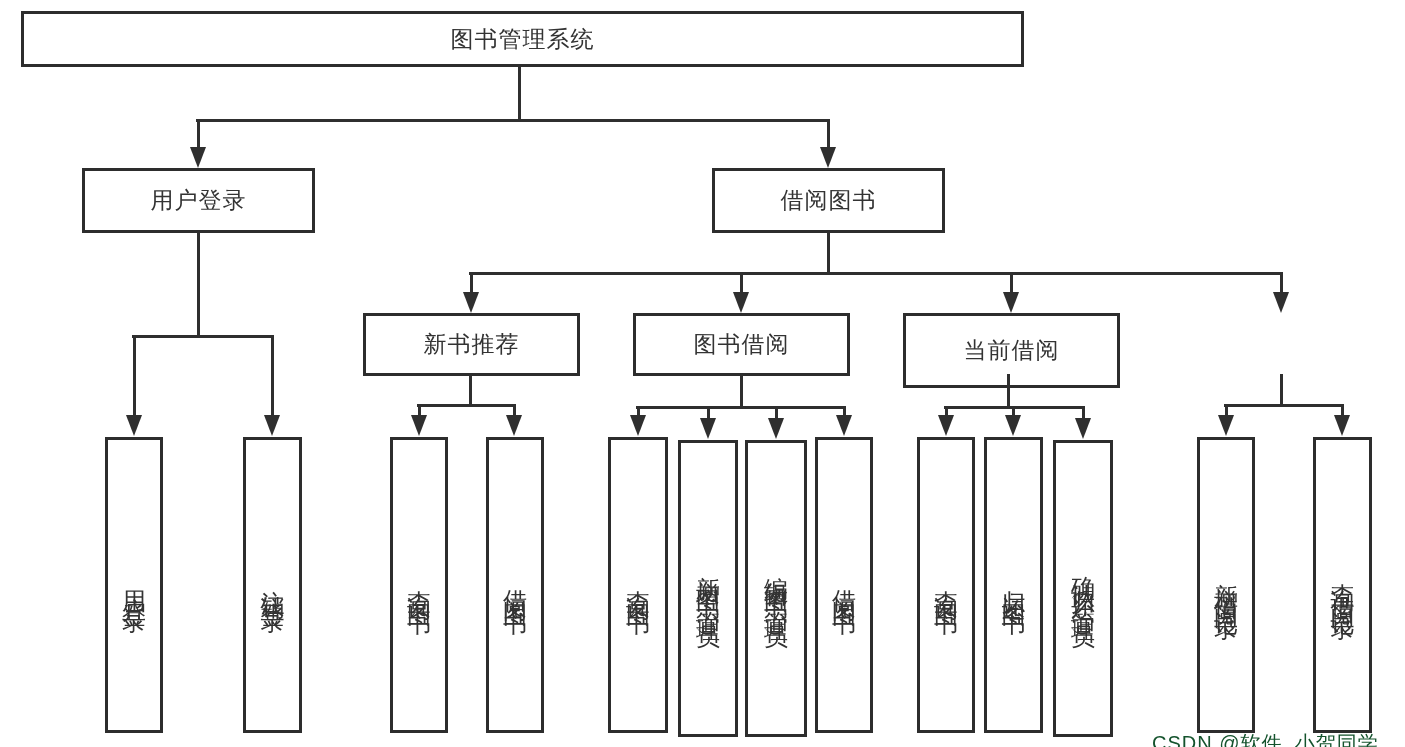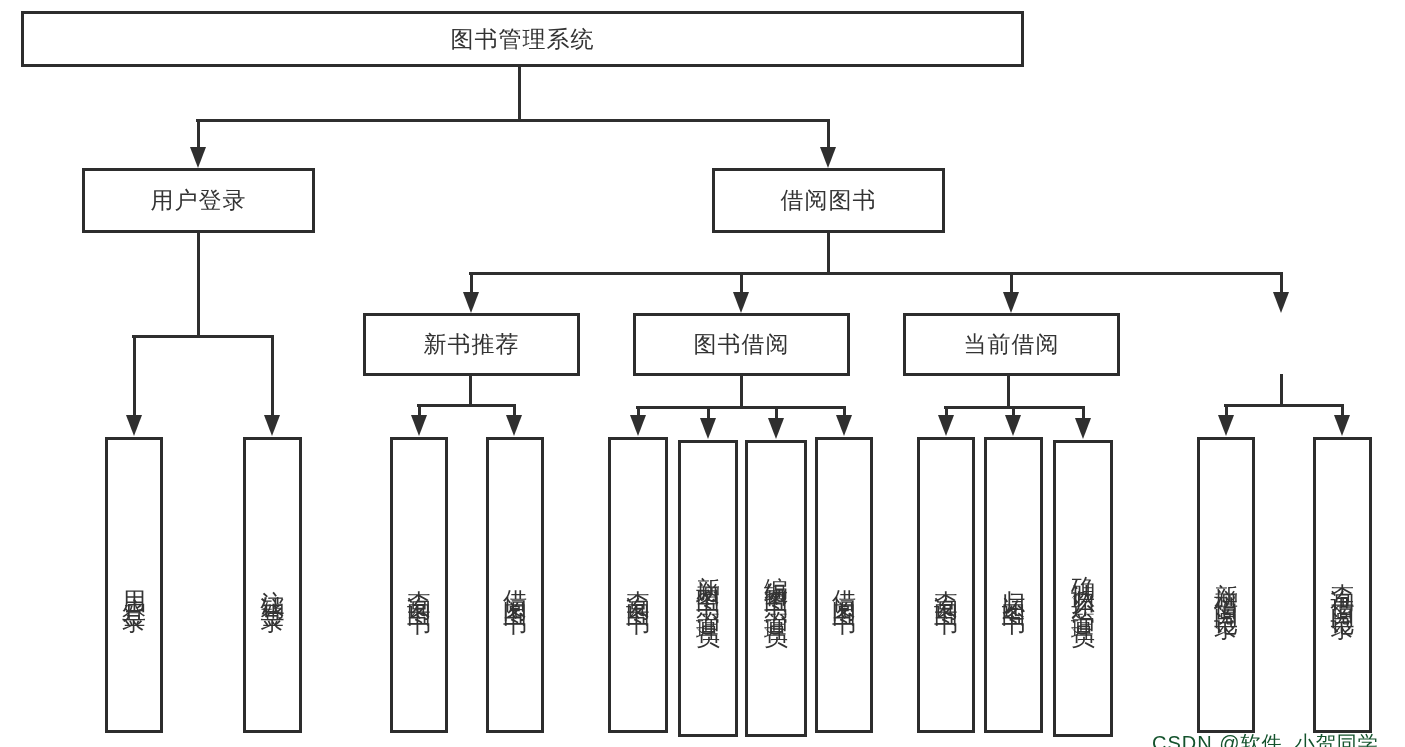--- a/index.html
+++ b/index.html
@@ -45,21 +45,21 @@
   <div class="box hbox" style="left:712px;top:168px;width:233px;height:65px">
     <span class="label">借阅图书</span>
   </div>
 
   <div class="box hbox" style="left:633px;top:313px;width:217px;height:63px">
     <span class="label">图书借阅</span>
   </div>
   <div class="box hbox" style="left:363px;top:313px;width:217px;height:63px">
     <span class="label">新书推荐</span>
   </div>
-  <div class="box hbox" style="left:903px;top:313px;width:217px;height:63px">
+  <div class="box hbox" style="left:903px;top:313px;width:217px;height:75px">
     <span class="label">当前借阅</span>
   </div>
 
   <div class="box vbox" style="left:105px;top:437px;width:58px;height:296px">
     <span class="vlabel">用户登录</span>
   </div>
   <div class="box vbox" style="left:243px;top:437px;width:59px;height:296px">
     <span class="vlabel">注销登录</span>
   </div>
 

